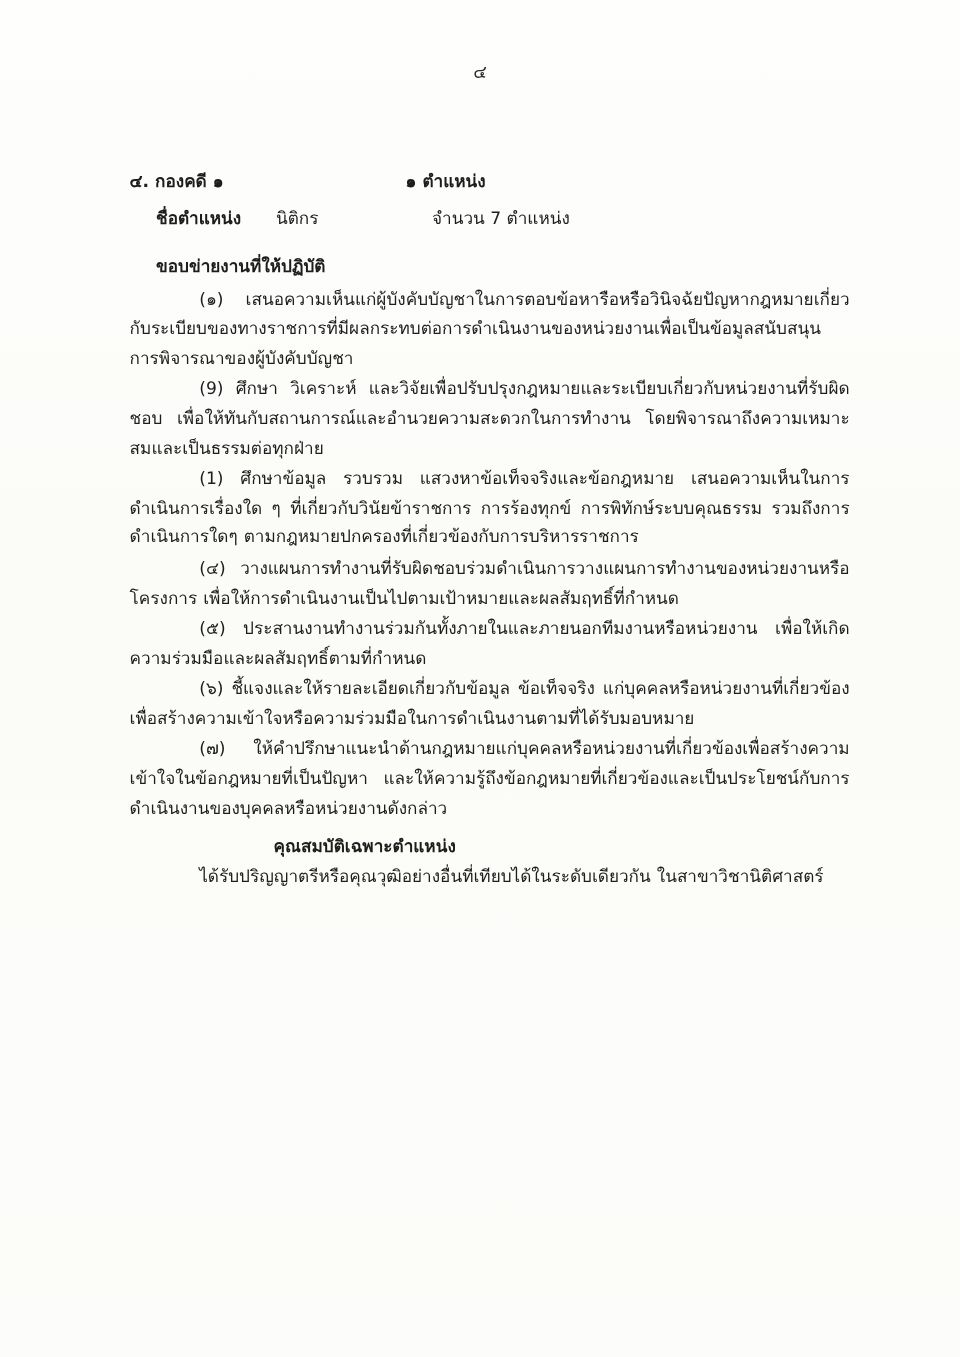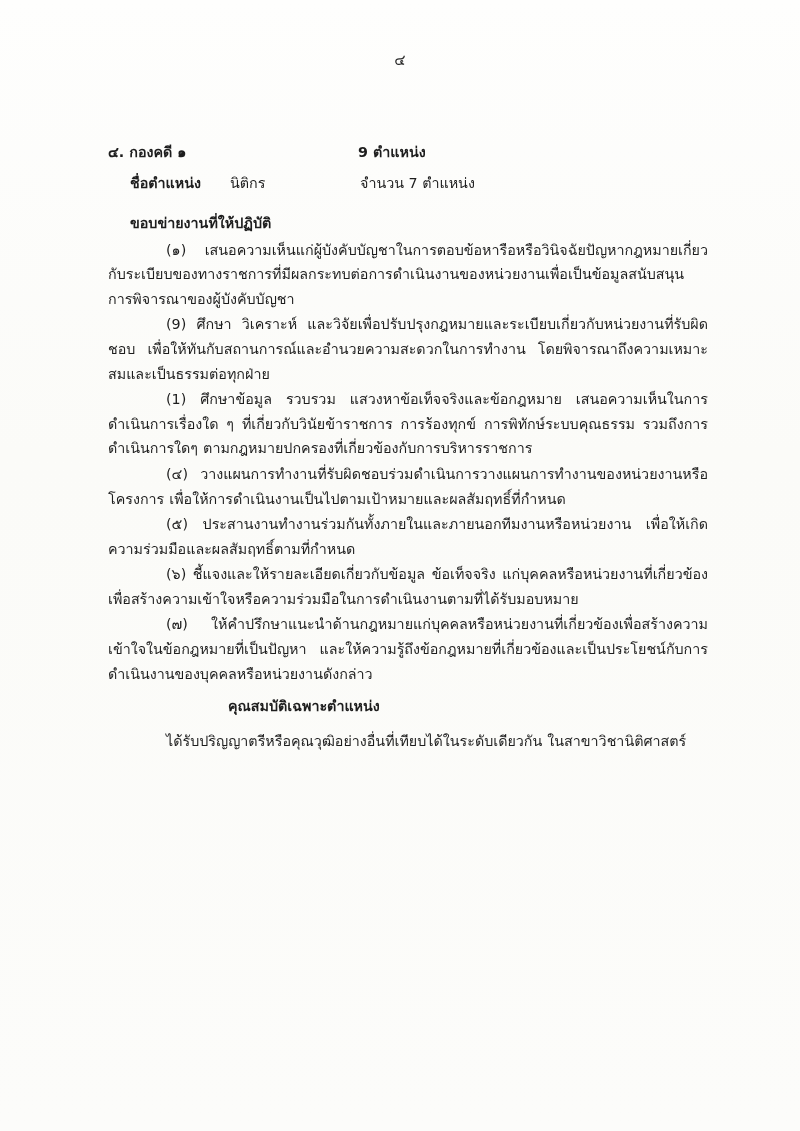--- a/index.html
+++ b/index.html
@@ -40,21 +40,20 @@
     width: 600px;
     color: #1d1d1d;
     font-size: 14.3px;
     line-height: 1.72;
   }
   .heading-row {
     display: flex;
     align-items: baseline;
     font-weight: bold;
     margin-bottom: 6px;
-    gap: 20px;
   }
   .heading-row .col-left {
     width: 230px;
     text-indent: 0;
   }
   .heading-row .col-right {
     flex: 1;
   }
   .sub-row {
     display: flex;
@@ -75,21 +74,21 @@
   .section-title {
     font-weight: bold;
     padding-left: 22px;
     margin-top: 16px;
     margin-bottom: 2px;
   }
   .section-title-indent {
     font-weight: bold;
     padding-left: 120px;
     margin-top: 8px;
-    margin-bottom: 10px;
+    margin-bottom: 0;
   }
   p.para {
     margin: 0 0 1px 0;
     text-indent: 58px;
     text-align: justify;
     text-justify: inter-word;
     word-spacing: 0.5px;
   }
   p.para.last {
     margin-bottom: 0;
@@ -100,21 +99,21 @@
 
 <div class="page">
   <div class="paper-tint"></div>
 
   <div class="page-number">๔</div>
 
   <div class="content">
 
     <div class="heading-row">
       <div class="col-left">๔. กองคดี ๑</div>
-      <div class="col-right">9 ตำแหน่ง</div>
+      <div class="col-right">๑ ตำแหน่ง</div>
     </div>
 
     <div class="sub-row">
       <div class="lbl">ชื่อตำแหน่ง</div>
       <div class="val">นิติกร</div>
       <div class="amount">จำนวน 7 ตำแหน่ง</div>
     </div>
 
     <div class="section-title">ขอบข่ายงานที่ให้ปฏิบัติ</div>
 

